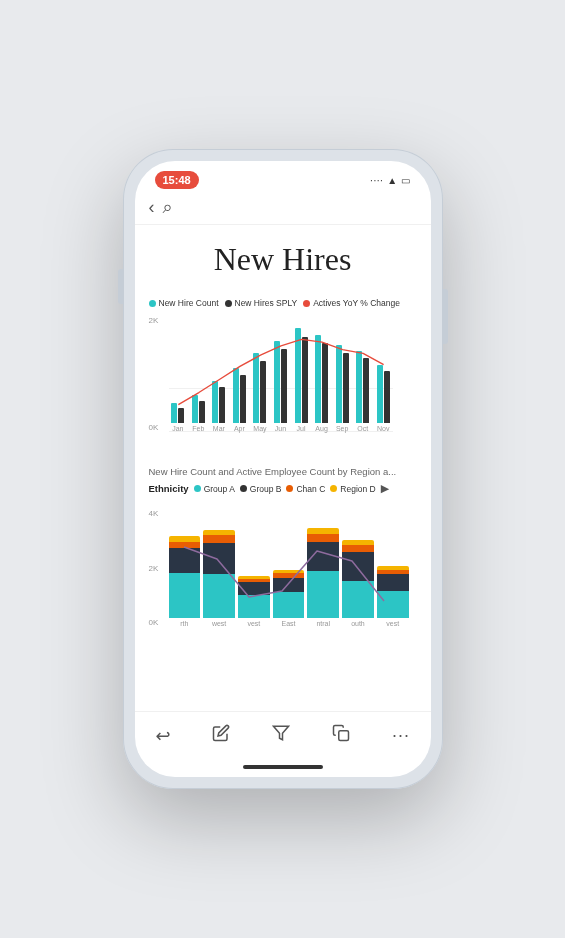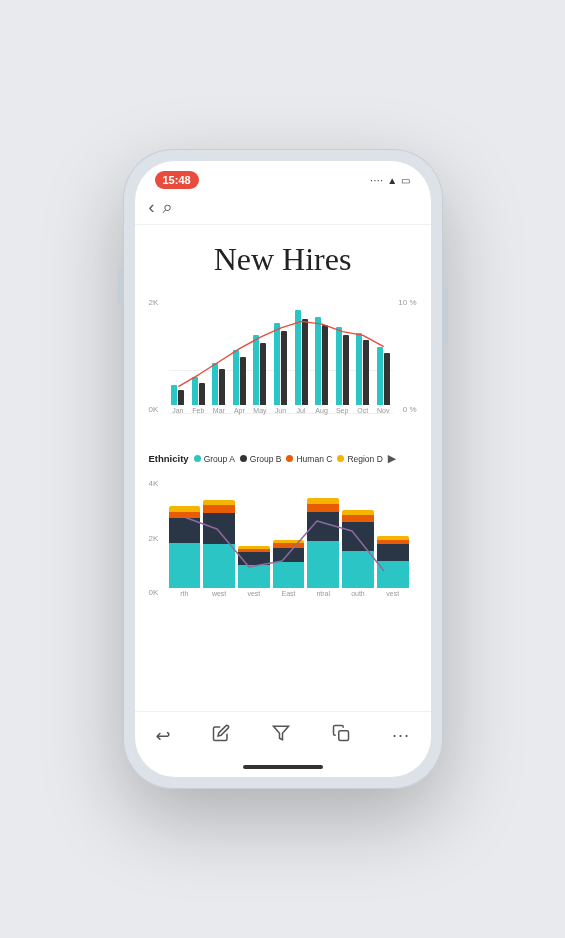--- a/index.html
+++ b/index.html
@@ -372,35 +372,45 @@
     <div class="nav-bar">
       <span class="nav-back">‹</span>
       <span class="nav-search">⌕</span>
     </div>
 
     <div class="content">
 
       <div class="page-title">New Hires</div>
 
       <div class="chart-section">
+        <div class="chart-legend">
+          <div class="legend-item">
+            <div class="legend-dot" style="background:#2cc5c5;"></div>
+            <span>New Hire Count</span>
+          </div>
+          <div class="legend-item">
+            <div class="legend-dot" style="background:#333;"></div>
+            <span>New Hires SPLY</span>
+          </div>
+          <div class="legend-item">
+            <div class="legend-dot" style="background:#e74c3c;"></div>
+            <span>Actives YoY % Change</span>
+          </div>
+        </div>
 
         <div class="chart-container">
 
           <div class="grid-line" style="bottom: 57px;"></div>
           <div class="grid-line" style="bottom: 14px;"></div>
 
           <div class="y-axis-left">
             <span>2K</span>
             <span>0K</span>
           </div>
 
-          <div class="y-axis-right">
-            <span>10 %</span>
-            <span>0 %</span>
-          </div>
 
           <div class="bars-area">
             <div class="bar-group">
               <div class="bar-pair">
                 <div class="bar-teal" style="height:20px;"></div>
                 <div class="bar-dark" style="height:15px;"></div>
               </div>
               <div class="bar-label">Jan</div>
             </div>
             <div class="bar-group">
@@ -475,33 +485,34 @@
             </div>
           </div>
 
           <svg class="line-overlay" viewBox="0 0 240 116" preserveAspectRatio="none">
             <polyline points="10,95 32,82 54,68 76,54 98,42 120,32 142,25 164,28 186,36 208,40 230,52" fill="none" stroke="#e74c3c" stroke-width="1.5" stroke-linejoin="round"></polyline>
           </svg>
         </div>
       </div>
 
       <div class="chart-section2">
+        <div class="chart-title">New Hire Count and Active Employee Count by Region a...</div>
         <div style="display:flex;align-items:center;flex-wrap:wrap;gap:5px;margin-top:4px;">
           <span class="ethnicity-label">Ethnicity</span>
           <div class="legend-item">
             <div class="legend-dot" style="background:#2cc5c5;"></div>
             <span>Group A</span>
           </div>
           <div class="legend-item">
             <div class="legend-dot" style="background:#333;"></div>
             <span>Group B</span>
           </div>
           <div class="legend-item">
             <div class="legend-dot" style="background:#e85d04;"></div>
-            <span>Human C</span>
+            <span>Chan C</span>
           </div>
           <div class="legend-item">
             <div class="legend-dot" style="background:#f5b400;"></div>
             <span>Region D</span>
           </div>
           <span style="font-size:11px;color:#555;cursor:pointer;">▶</span>
         </div>
 
         <div class="stacked-chart-container">
 

